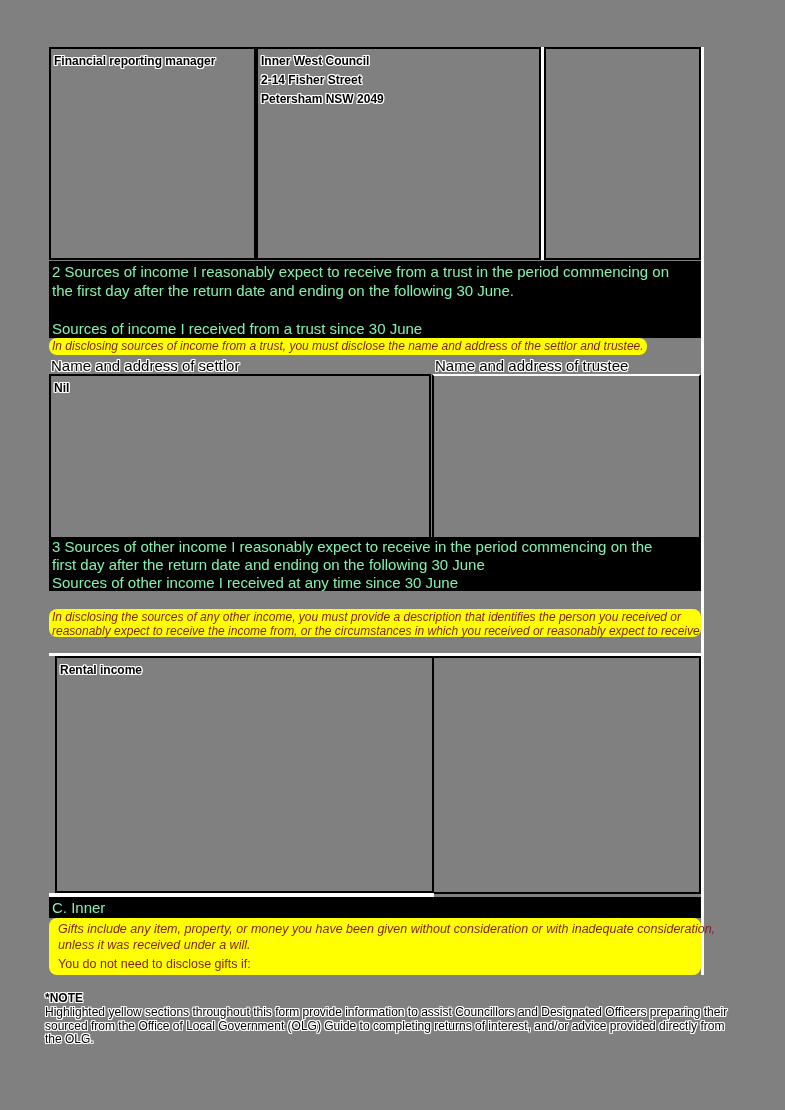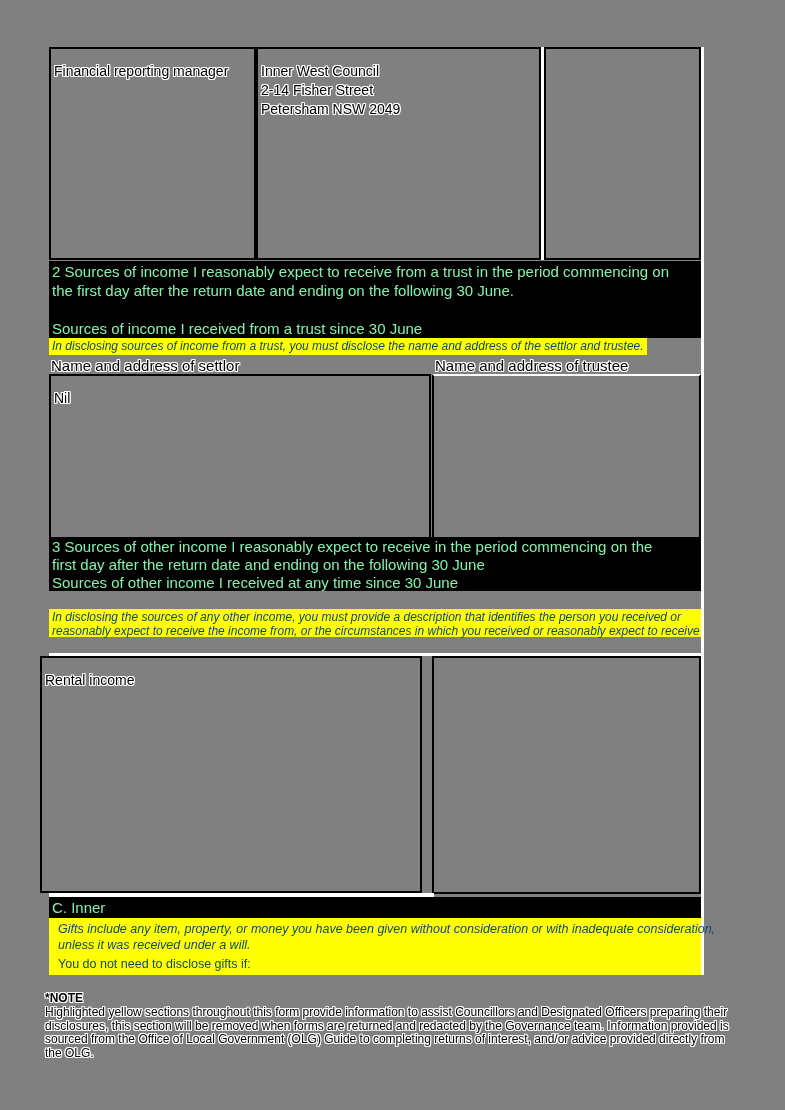--- a/index.html
+++ b/index.html
@@ -12,34 +12,34 @@
     overflow:hidden;
   }
   .abs{position:absolute;box-sizing:border-box;}
   
   .cell{border:2px solid #000;background:#808080;}
   
   .bar{background:#000;color:#86efac;font-size:15px;padding:1px 3px;}
   .bar .ln{min-height:19px;line-height:19px;white-space:nowrap;}
   .bar .ln3{min-height:18px;line-height:18px;white-space:nowrap;}
   
-  .note-y{background:#ffff00;color:#0c4a6e;font-style:italic;}
+  .note-y{background:#ffff00;color:#7f1d1d;font-style:italic;border-radius:8px;}
   .note-y .ln{line-height:14px;white-space:nowrap;}
   
   .wline{background:#ffffff;}
   
   .halo{
     color:#000;
     text-shadow:
       -1px -1px 0 #fff, 1px -1px 0 #fff,
       -1px  1px 0 #fff, 1px  1px 0 #fff,
       -1px  0   0 #fff, 1px  0   0 #fff,
        0   -1px 0 #fff, 0    1px 0 #fff;
   }
-  .cell-text{padding:13px 3px;font-size:14px;line-height:19px;}
+  .cell-text{padding:3px 3px;font-size:12px;line-height:19px;font-weight:bold;}
   .hdr{font-size:15px;line-height:18px;white-space:nowrap;text-align:right;}
   .gifts .gl{line-height:16px;white-space:nowrap;}
   .gifts .gap{height:4px;}
   .gifts .plain{font-style:normal;line-height:15px;white-space:nowrap;}
   .foot-label{font-size:12px;font-weight:bold;line-height:13px;}
   .foot .ln{font-size:12px;line-height:13.5px;white-space:nowrap;}
 </style>
 </head>
 <body>
 
@@ -90,21 +90,21 @@
     <div class="ln3">Sources of other income I received at any time since 30 June</div>
   </div>
 
   <div class="abs note-y" style="left:49px;top:609px;width:652px;height:28px;font-size:12px;padding:1px 3px;">
     <div class="ln">In disclosing the sources of any other income, you must provide a description that identifies the person you received or</div>
     <div class="ln">reasonably expect to receive the income from, or the circumstances in which you received or reasonably expect to receive</div>
   </div>
 
   <div class="abs wline" style="left:49px;top:653px;width:652px;height:3px;"></div>
 
-  <div class="abs cell" style="left:40px;top:656px;width:382px;height:237px;">
+  <div class="abs cell" style="left:55px;top:656px;width:382px;height:237px;">
     <div class="cell-text halo">Rental income</div>
   </div>
   <div class="abs cell" style="left:432px;top:656px;width:269px;height:238px;">
     <div class="cell-text halo"></div>
   </div>
 
   <div class="abs wline" style="left:49px;top:893px;width:385px;height:4px;"></div>
 
   <div class="abs bar" style="left:49px;top:897px;width:652px;height:21px;">
     <div class="ln">C. Inner</div>
@@ -113,18 +113,17 @@
   <div class="abs note-y gifts" style="left:49px;top:918px;width:652px;height:57px;font-size:12.5px;padding:3px 9px;">
     <div class="gl">Gifts include any item, property, or money you have been given without consideration or with inadequate consideration,</div>
     <div class="gl">unless it was received under a will.</div>
     <div class="gap"></div>
     <div class="plain">You do not need to disclose gifts if:</div>
   </div>
 
   <div class="abs foot-label halo" style="left:45px;top:992px;">*NOTE</div>
   <div class="abs foot halo" style="left:45px;top:1006px;width:732px;">
     <div class="ln">Highlighted yellow sections throughout this form provide information to assist Councillors and Designated Officers preparing their</div>
-    <div class="ln">disclosures, this section will be removed when forms are returned and redacted by the Governance team. Information provided is</div>
     <div class="ln">sourced from the Office of Local Government (OLG) Guide to completing returns of interest, and/or advice provided directly from</div>
     <div class="ln">the OLG.</div>
   </div>
 
 </div>
 
 </body></html>

